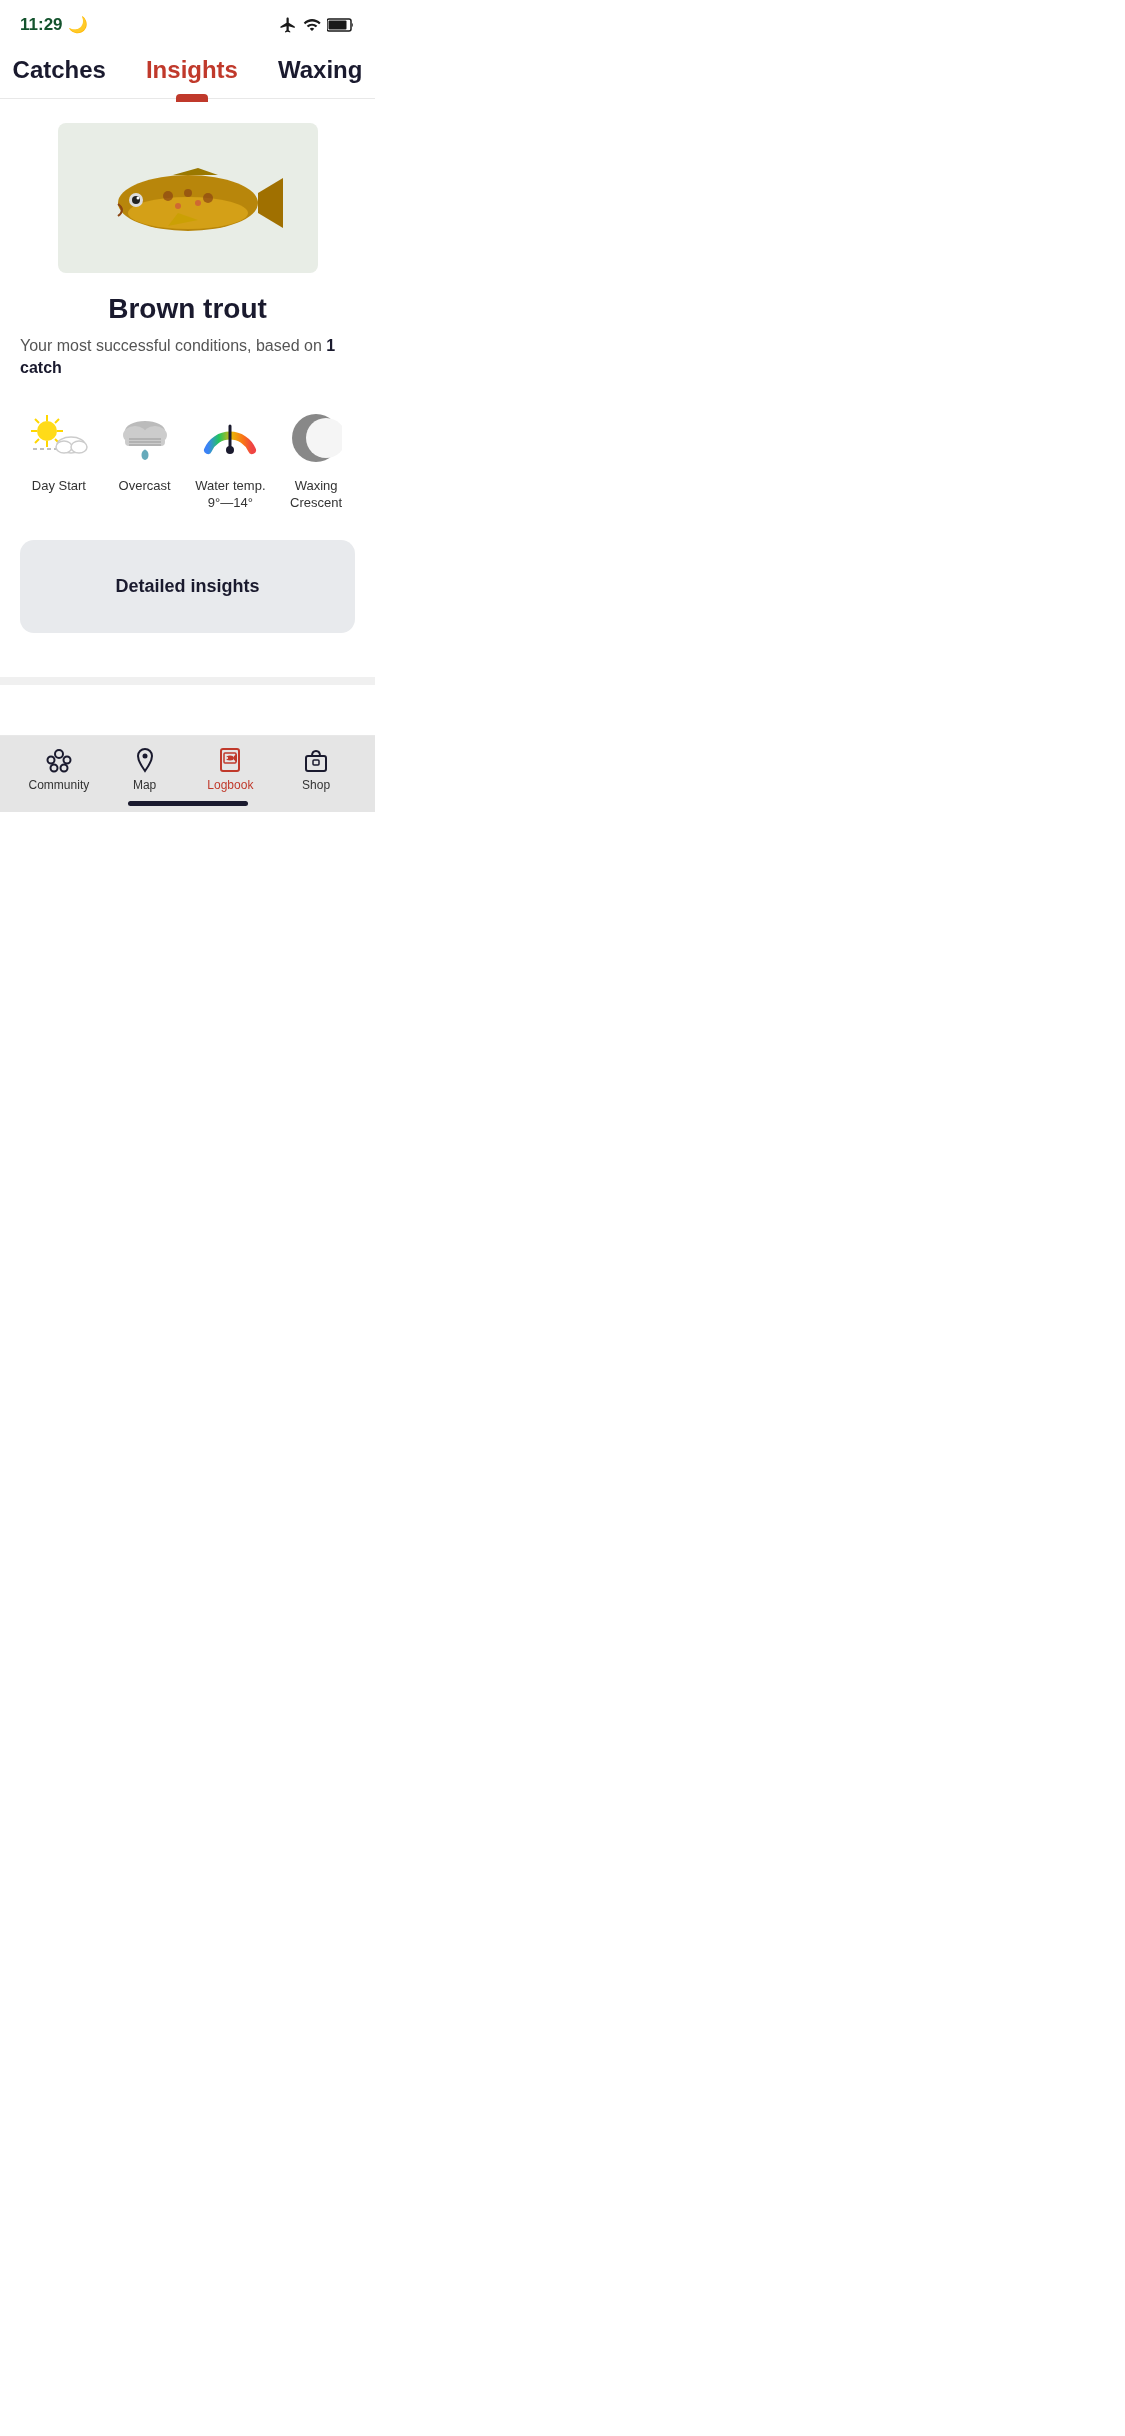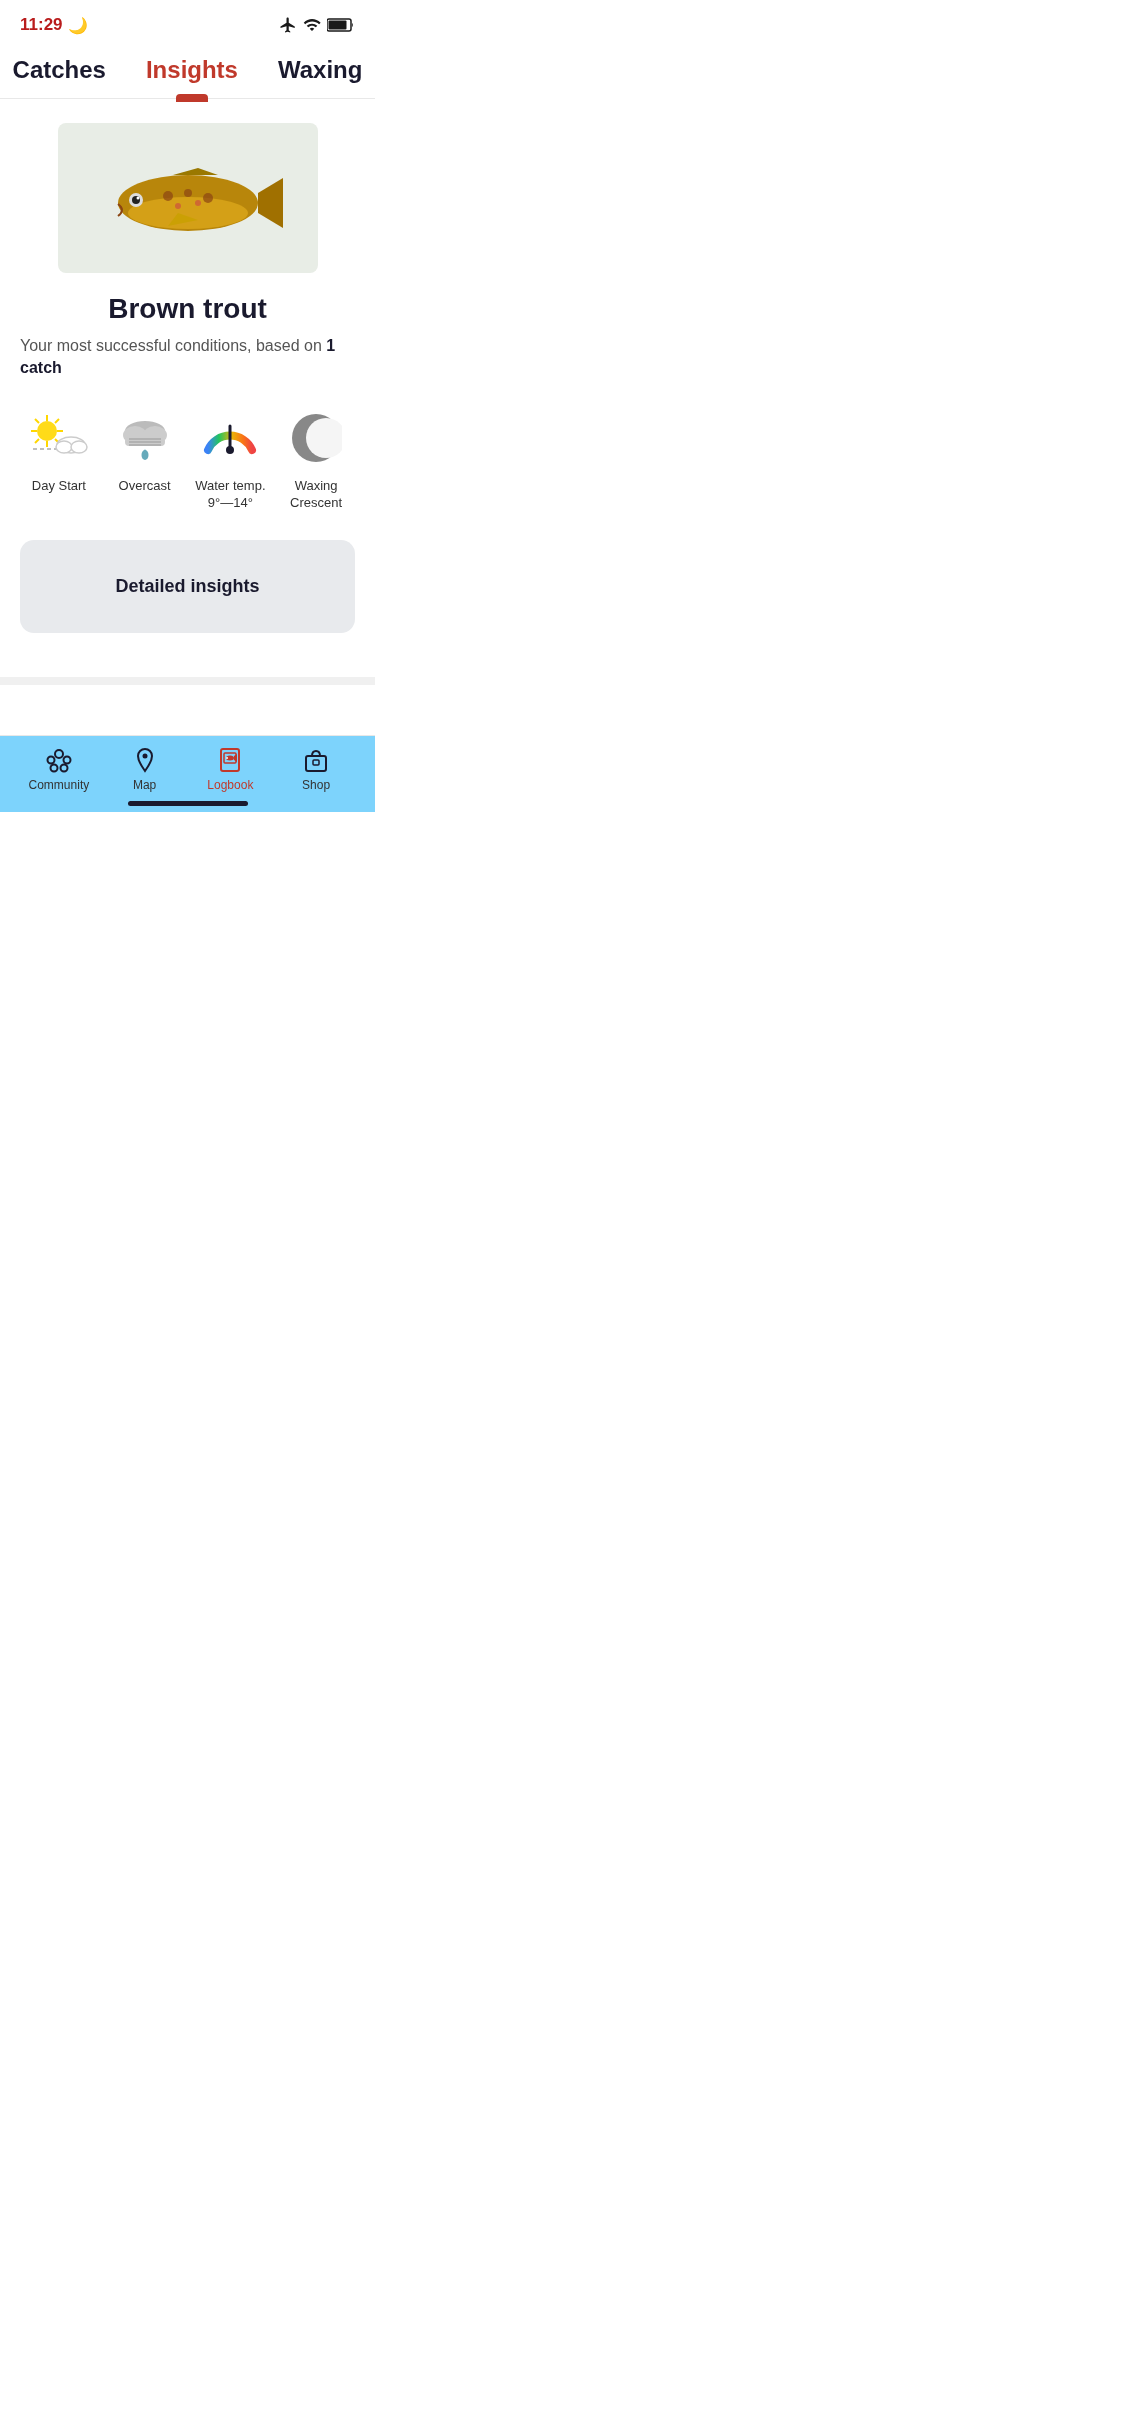--- a/index.html
+++ b/index.html
@@ -18,23 +18,23 @@
     .status-bar {
       display: flex;
       justify-content: space-between;
       align-items: center;
       padding: 14px 20px 8px;
       height: 44px;
     }
     .status-time {
       font-size: 17px;
       font-weight: 600;
-      color: #b91c1c;
-      display: flex;
-      align-items: flex-end;
+      color: #14532d;
+      display: flex;
+      align-items: flex-start;
       gap: 6px;
     }
     .status-icons {
       display: flex;
       align-items: center;
       gap: 6px;
     }
     .status-icons svg {
       fill: #1a1a1a;
     }
@@ -168,21 +168,21 @@
       background: #f0f0f0;
       margin-top: 20px;
     }
 
     
     .bottom-nav {
       position: absolute;
       bottom: 0;
       left: 0;
       right: 0;
-      background: #7dd3fc;
+      background: #e5e5e5;
       border-top: 1px solid #e8e8e8;
       display: flex;
       justify-content: space-around;
       align-items: center;
       padding: 10px 16px 20px;
     }
     .nav-item {
       display: flex;
       flex-direction: column;
       align-items: center;

